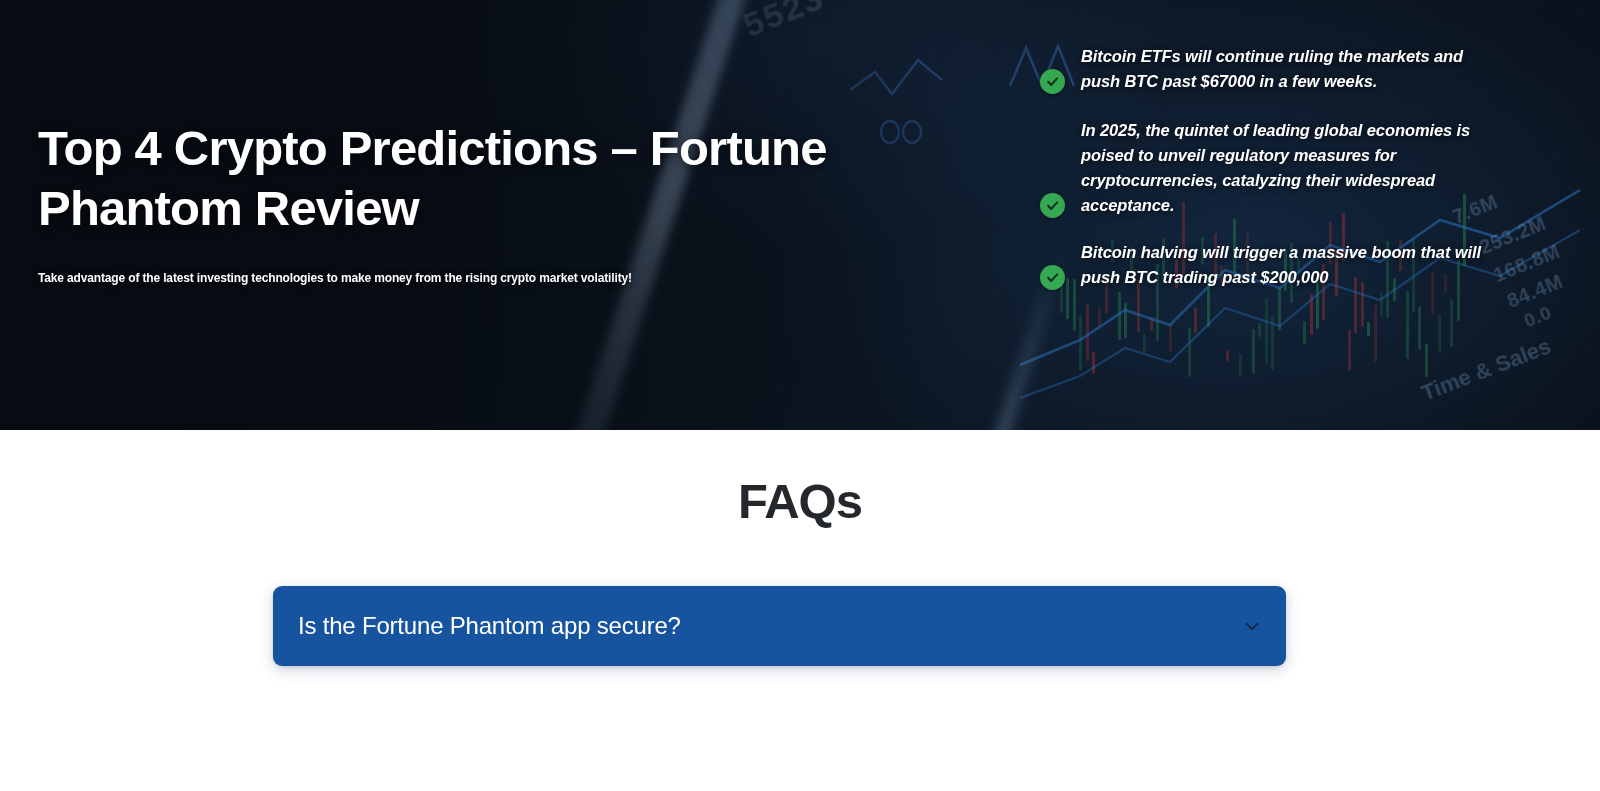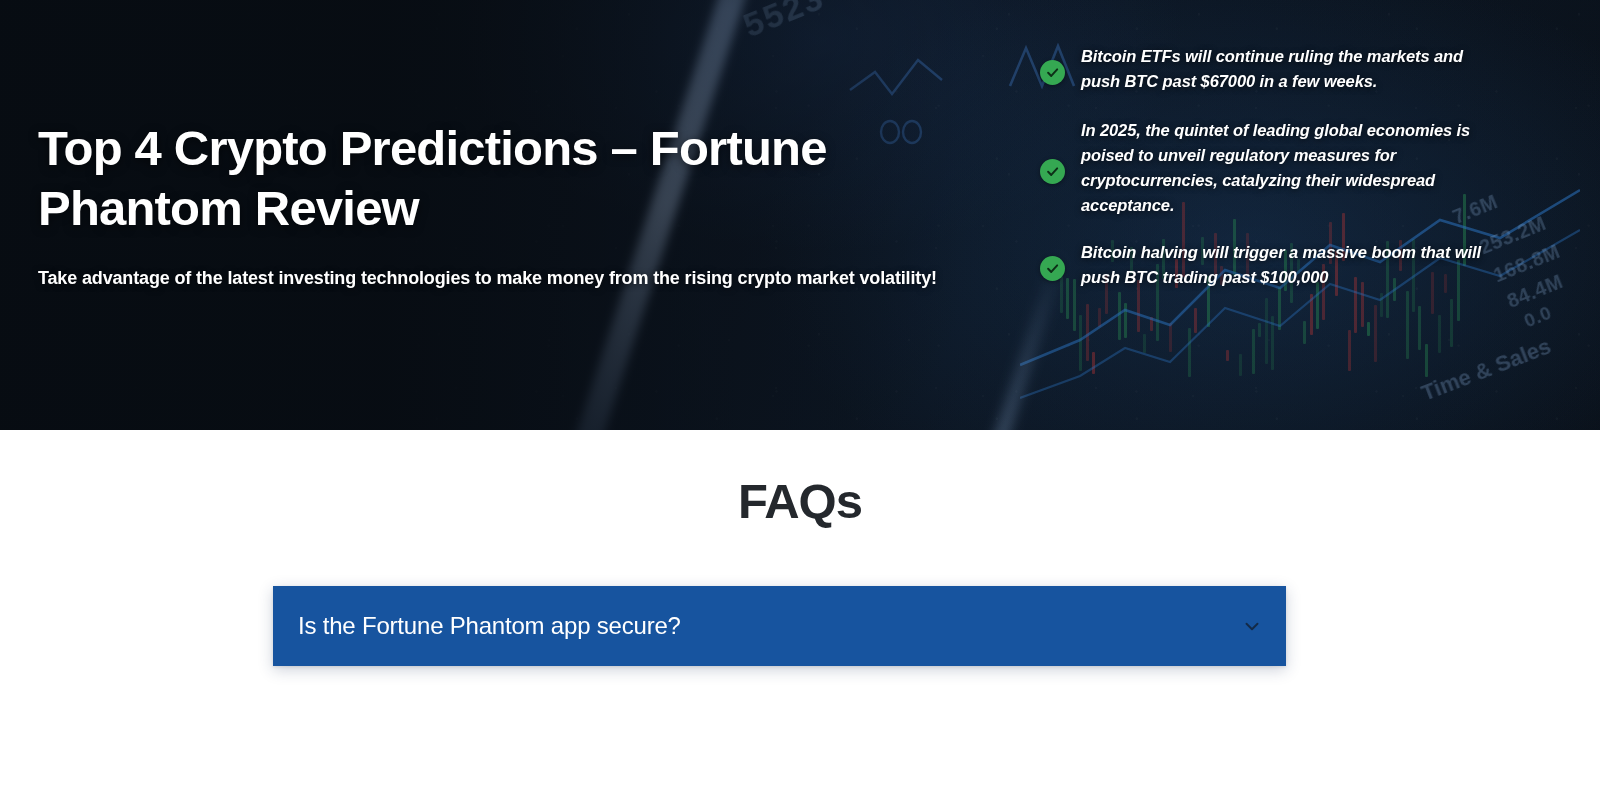--- a/index.html
+++ b/index.html
@@ -93,29 +93,29 @@
     font-weight:700;
     line-height:60px;
     letter-spacing:-.8px;
     text-shadow:0 2px 10px rgba(0,0,0,.55);
   }
   .hero-sub{
     position:absolute;
     left:38px; top:266px;
     width:960px;
     color:#ffffff;
-    font-size:18px;
+    font-size:12px;
     font-weight:700;
     line-height:24px;
     letter-spacing:-.15px;
     text-shadow:0 1px 6px rgba(0,0,0,.6);
   }
 
   .bullets{ position:absolute; left:1040px; top:44px; width:520px; }
-  .bullet{ position:relative; display:flex; align-items:center; margin-bottom:22px; }
+  .bullet{ position:relative; display:flex; align-items:flex-end; margin-bottom:22px; }
   .bullet:nth-child(1){ margin-bottom:24px; }
   .bullet:nth-child(2){ margin-bottom:22px;margin-top:16px; }
   .check-circle{
     flex:0 0 auto;
     width:25px; height:25px;
     border-radius:50%;
     background:#35a852;
     display:flex; align-items:center; justify-content:center;
     margin-top:6px;
     box-shadow:0 1px 4px rgba(0,0,0,.4);
@@ -150,21 +150,21 @@
   }
   .faq-list{
     position:absolute;
     left:273px; top:156px;
     width:1013px;
   }
   .faq-item{
     position:relative;
     width:1013px; height:80px;
     background:#17549f;
-    border-radius:0;
+    border-radius:9px;
     box-shadow:0 4px 14px rgba(30,50,90,.22), 0 1px 3px rgba(0,0,0,.10);
     display:flex; align-items:center;
     margin-bottom:25px;
     cursor:pointer;
   }
   .faq-q{
     color:#ffffff;
     font-size:24px;
     font-weight:400;
     letter-spacing:-.2px;
@@ -298,21 +298,21 @@
           </svg>
         </span>
         <span class="bullet-text">In 2025, the quintet of leading global economies is poised to unveil regulatory measures for cryptocurrencies, catalyzing their widespread acceptance.</span>
       </li>
       <li class="bullet">
         <span class="check-circle">
           <svg width="15" height="15" viewBox="0 0 24 24" aria-hidden="true">
             <path d="M5 12.5 L10 17.5 L19.5 7" fill="none" stroke="#0d2f17" stroke-width="3.2" stroke-linecap="round" stroke-linejoin="round"></path>
           </svg>
         </span>
-        <span class="bullet-text">Bitcoin halving will trigger a massive boom that will push BTC trading past $100,000</span>
+        <span class="bullet-text">Bitcoin halving will trigger a massive boom that will push BTC trading past $200,000</span>
       </li>
     </ul>
   </div>
 </section>
 
 <section class="faq-section">
   <h2 class="faq-heading">FAQs</h2>
 
   <div class="faq-list">
 

